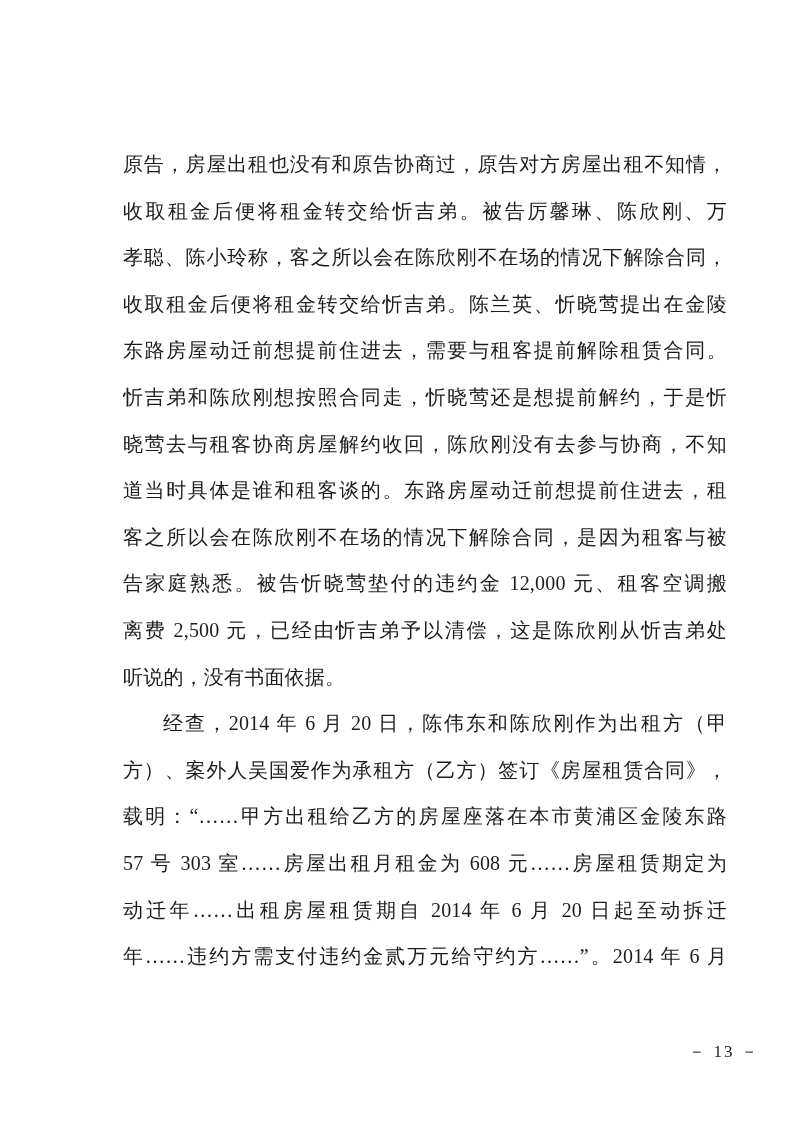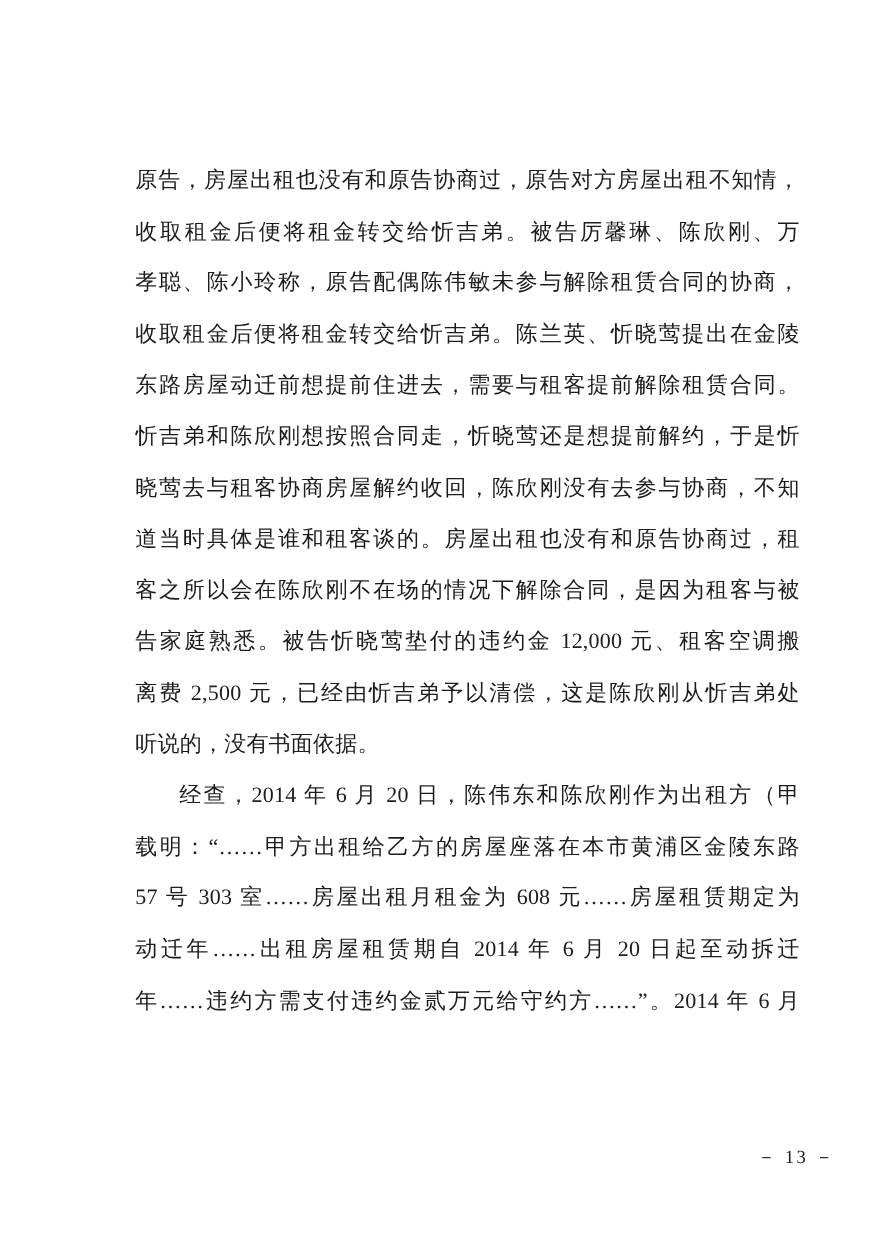--- a/index.html
+++ b/index.html
@@ -51,30 +51,31 @@
     letter-spacing: 2px;
   }
 </style>
 </head>
 <body>
 
 <div class="page">
   <div class="text-block">
     <div class="line">原告，房屋出租也没有和原告协商过，原告对方房屋出租不知情，</div>
     <div class="line">收取租金后便将租金转交给忻吉弟。被告厉馨琳、陈欣刚、万</div>
-    <div class="line">孝聪、陈小玲称，原告配偶陈伟敏未参与解除租赁合同的协商，</div>
+    <div class="line">孝聪、陈小玲称，客之所以会在陈欣刚不在场的情况下解除合同，</div>
     <div class="line">收取租金后便将租金转交给忻吉弟。陈兰英、忻晓莺提出在金陵</div>
     <div class="line">东路房屋动迁前想提前住进去，需要与租客提前解除租赁合同。</div>
     <div class="line">忻吉弟和陈欣刚想按照合同走，忻晓莺还是想提前解约，于是忻</div>
     <div class="line">晓莺去与租客协商房屋解约收回，陈欣刚没有去参与协商，不知</div>
-    <div class="line">道当时具体是谁和租客谈的。房屋出租也没有和原告协商过，租</div>
+    <div class="line">道当时具体是谁和租客谈的。东路房屋动迁前想提前住进去，租</div>
     <div class="line">客之所以会在陈欣刚不在场的情况下解除合同，是因为租客与被</div>
     <div class="line">告家庭熟悉。被告忻晓莺垫付的违约金 12,000 元、租客空调搬</div>
     <div class="line">离费 2,500 元，已经由忻吉弟予以清偿，这是陈欣刚从忻吉弟处</div>
     <div class="line para-end">听说的，没有书面依据。</div>
     <div class="line indent">经查，2014 年 6 月 20 日，陈伟东和陈欣刚作为出租方（甲</div>
+    <div class="line">方）、案外人吴国爱作为承租方（乙方）签订《房屋租赁合同》，</div>
     <div class="line">载明：“……甲方出租给乙方的房屋座落在本市黄浦区金陵东路</div>
     <div class="line">57 号 303 室……房屋出租月租金为 608 元……房屋租赁期定为</div>
     <div class="line">动迁年……出租房屋租赁期自 2014 年 6 月 20 日起至动拆迁</div>
     <div class="line">年……违约方需支付违约金贰万元给守约方……”。2014 年 6 月</div>
   </div>
   <div class="page-number">－ 13 －</div>
 </div>
 
 </body></html>

